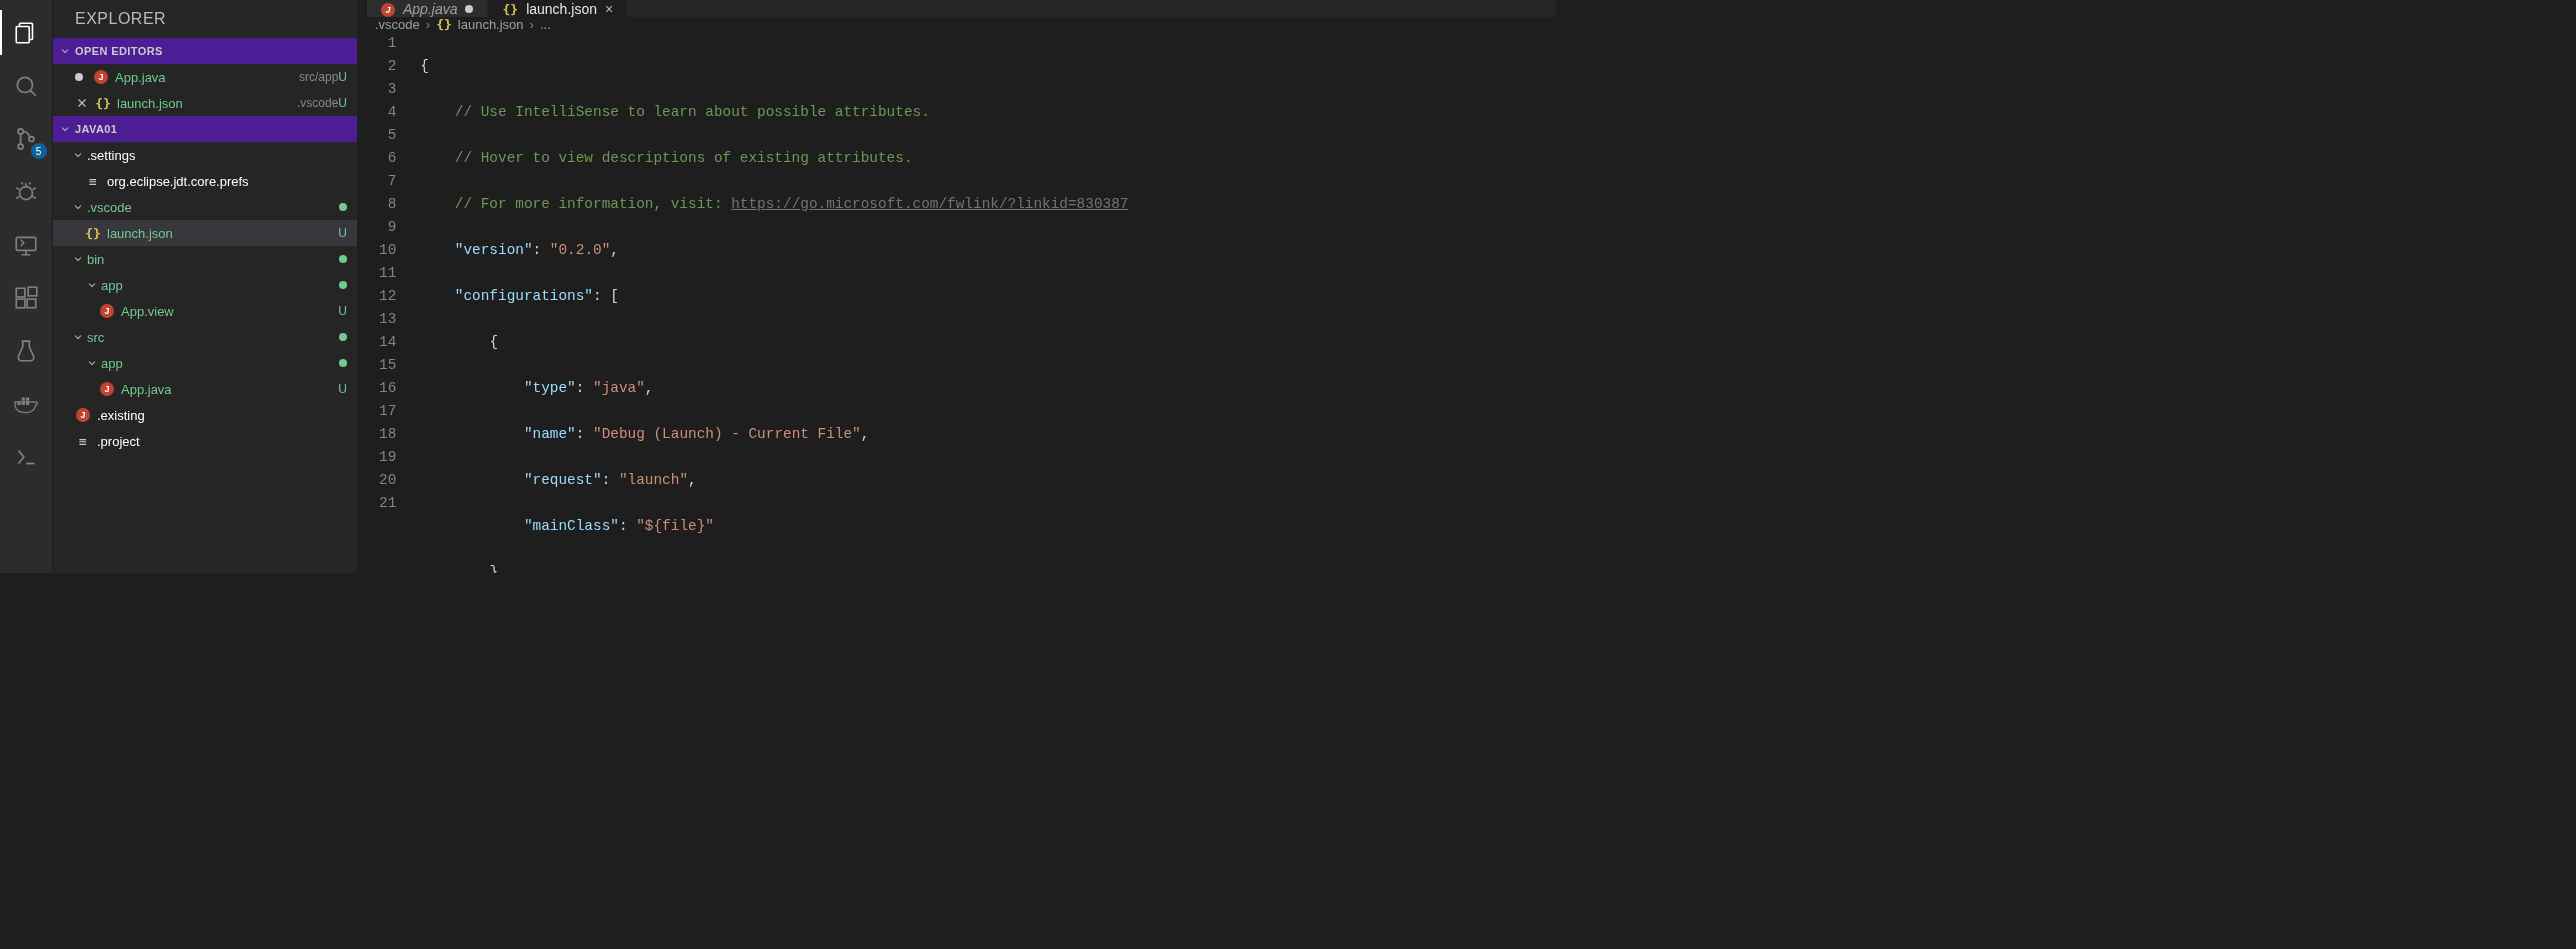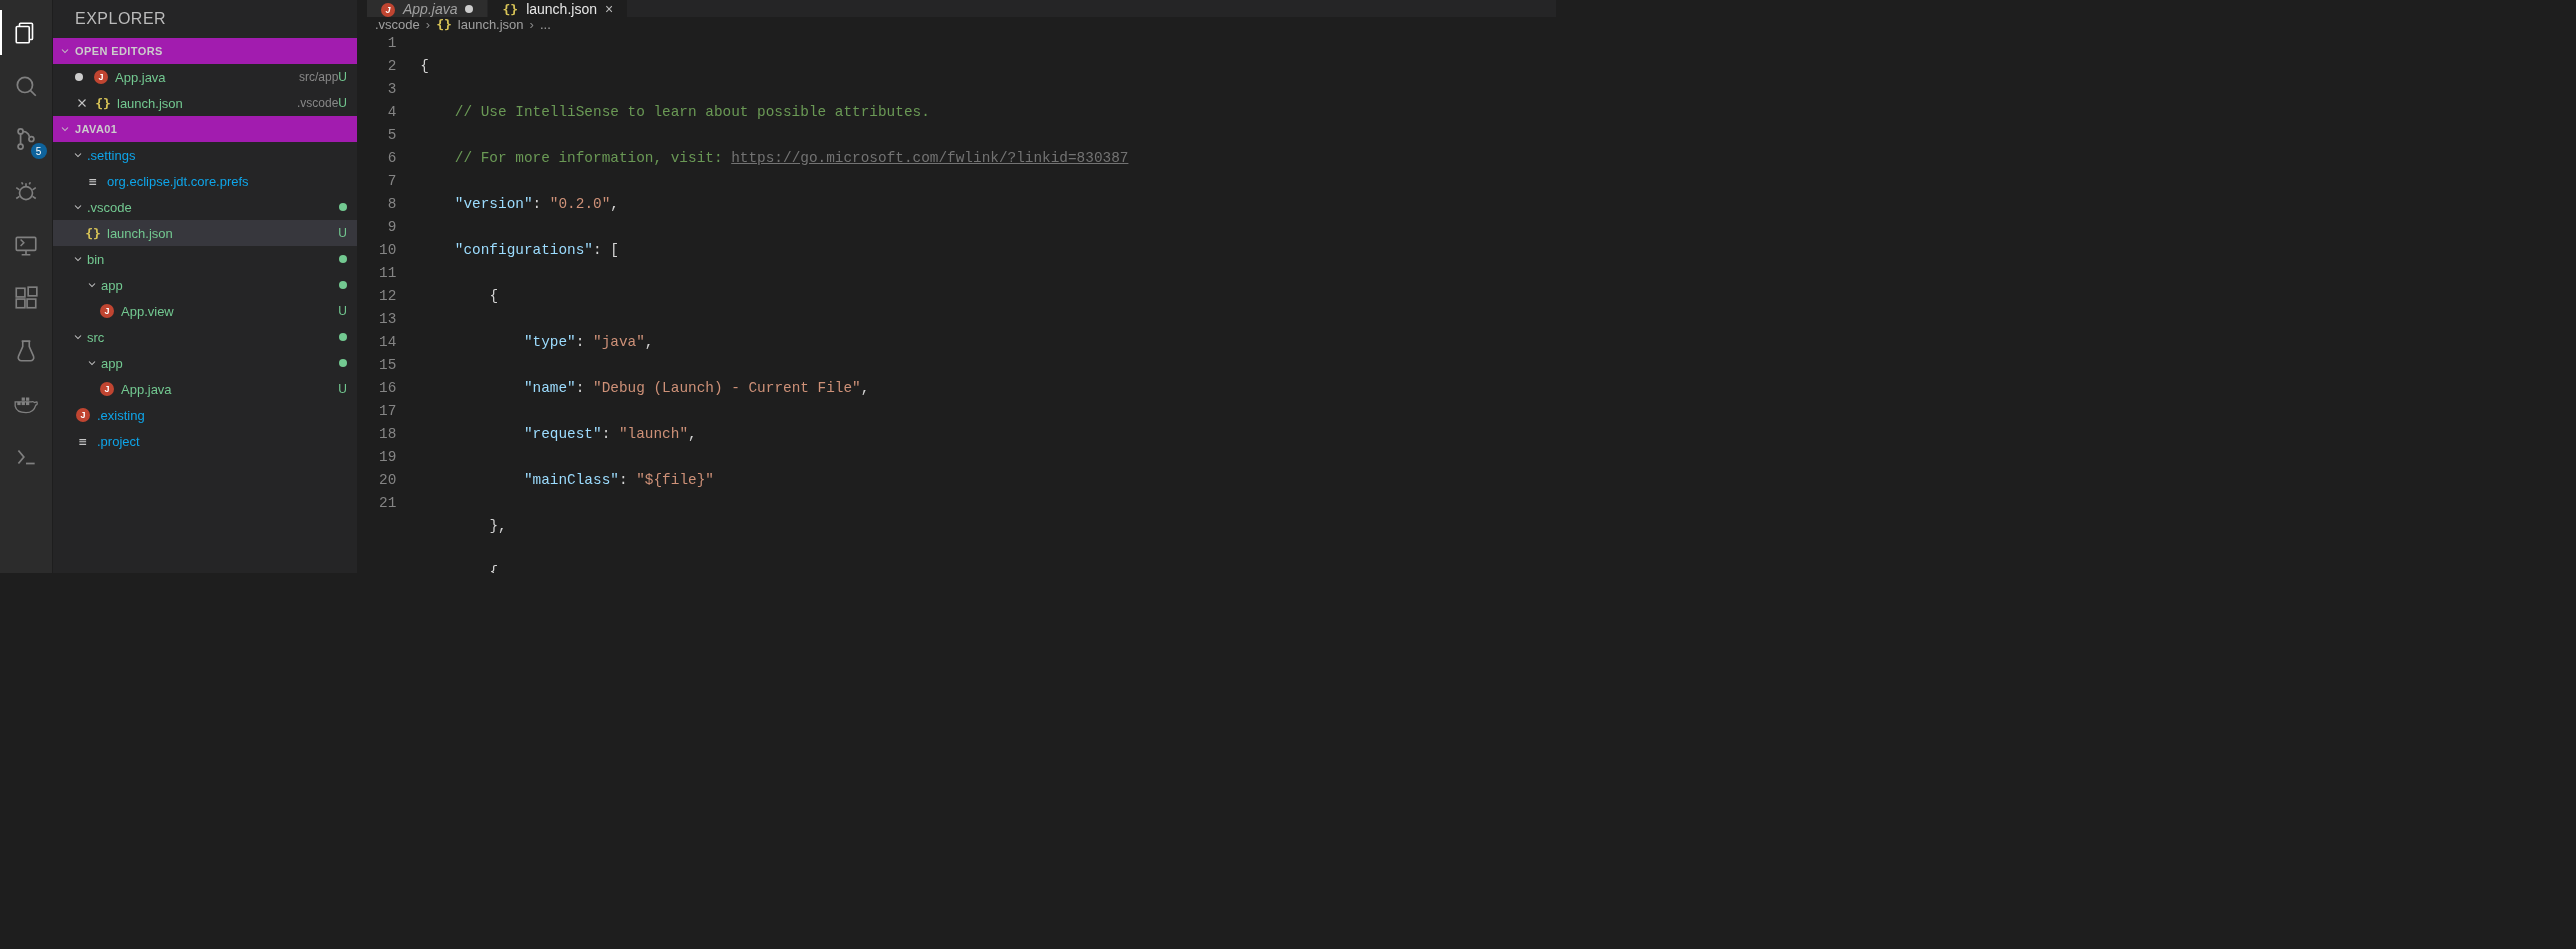--- a/index.html
+++ b/index.html
@@ -67,21 +67,21 @@
     height: 38px;
     padding-left: 22px;
     display: flex;
     align-items: center;
     font-size: 16px;
     letter-spacing: 0.5px;
     color: #bbbbbb;
   }
   .section-header {
     height: 26px;
-    background: #a21caf;
+    background: #4c1d95;
     display: flex;
     align-items: center;
     padding-left: 6px;
     font-size: 11px;
     font-weight: 600;
     letter-spacing: 0.4px;
     color: #cccccc;
     cursor: pointer;
   }
   .section-header .chevron { margin-right: 4px; display:inline-flex; }
@@ -90,21 +90,21 @@
     display: flex;
     align-items: center;
     padding-right: 10px;
     cursor: pointer;
     position: relative;
     font-size: 13px;
   }
   .tree-row.selected { background: #37373d; }
   .tree-row .spacer { display: inline-block; }
   .tree-icon { width: 16px; height: 16px; display: inline-flex; align-items:center; justify-content:center; margin-right: 6px; flex-shrink:0; }
-  .tree-label { color: #0ea5e9; white-space: nowrap; overflow:hidden; text-overflow: ellipsis; flex: 1 1 auto; }
+  .tree-label { color: #ffffff; white-space: nowrap; overflow:hidden; text-overflow: ellipsis; flex: 1 1 auto; }
   .tree-label.green { color: #73c991; }
   .tree-hint { color: #888888; font-size: 12px; margin-left: 22px; }
   .status-letter { color: #888888; font-size: 12px; margin-left: auto; }
   .status-letter.u { color: #73c991; }
   .status-dot { width: 8px; height: 8px; border-radius: 50%; background: #73c991; margin-left:auto; }
   .chev { width:14px; height:14px; display:inline-flex; align-items:center; justify-content:center; margin-right:2px; }
   .close-x { color:#c5c5c5; width:14px; display:inline-flex; margin-right:6px; }
 
   
   .main { flex: 1 1 auto; display:flex; flex-direction: column; background:#1e1e1e; min-width:0; }
@@ -425,20 +425,21 @@
           <div>16</div>
           <div>17</div>
           <div>18</div>
           <div>19</div>
           <div>20</div>
           <div>21</div>
       </div>
       <div class="code">
 <div class="ln"><span class="tok-brace">{</span></div>
 <div class="ln">    <span class="tok-comment">// Use IntelliSense to learn about possible attributes.</span></div>
+<div class="ln">    <span class="tok-comment">// Hover to view descriptions of existing attributes.</span></div>
 <div class="ln">    <span class="tok-comment"><span>// For more information, visit: </span><span class="tok-link">https://go.microsoft.com/fwlink/?linkid=830387</span></span></div>
 <div class="ln">    <span class="tok-key">"version"</span><span class="tok-colon">: </span><span class="tok-str">"0.2.0"</span><span class="tok-comma">,</span></div>
 <div class="ln">    <span class="tok-key">"configurations"</span><span class="tok-colon">: </span><span class="tok-brace">[</span></div>
 <div class="ln">        <span class="tok-brace">{</span></div>
 <div class="ln">            <span class="tok-key">"type"</span><span class="tok-colon">: </span><span class="tok-str">"java"</span><span class="tok-comma">,</span></div>
 <div class="ln">            <span class="tok-key">"name"</span><span class="tok-colon">: </span><span class="tok-str">"Debug (Launch) - Current File"</span><span class="tok-comma">,</span></div>
 <div class="ln">            <span class="tok-key">"request"</span><span class="tok-colon">: </span><span class="tok-str">"launch"</span><span class="tok-comma">,</span></div>
 <div class="ln">            <span class="tok-key">"mainClass"</span><span class="tok-colon">: </span><span class="tok-str">"${file}"</span></div>
 <div class="ln">        <span class="tok-brace">}</span><span class="tok-comma">,</span></div>
 <div class="ln">        <span class="tok-brace">{</span></div>

